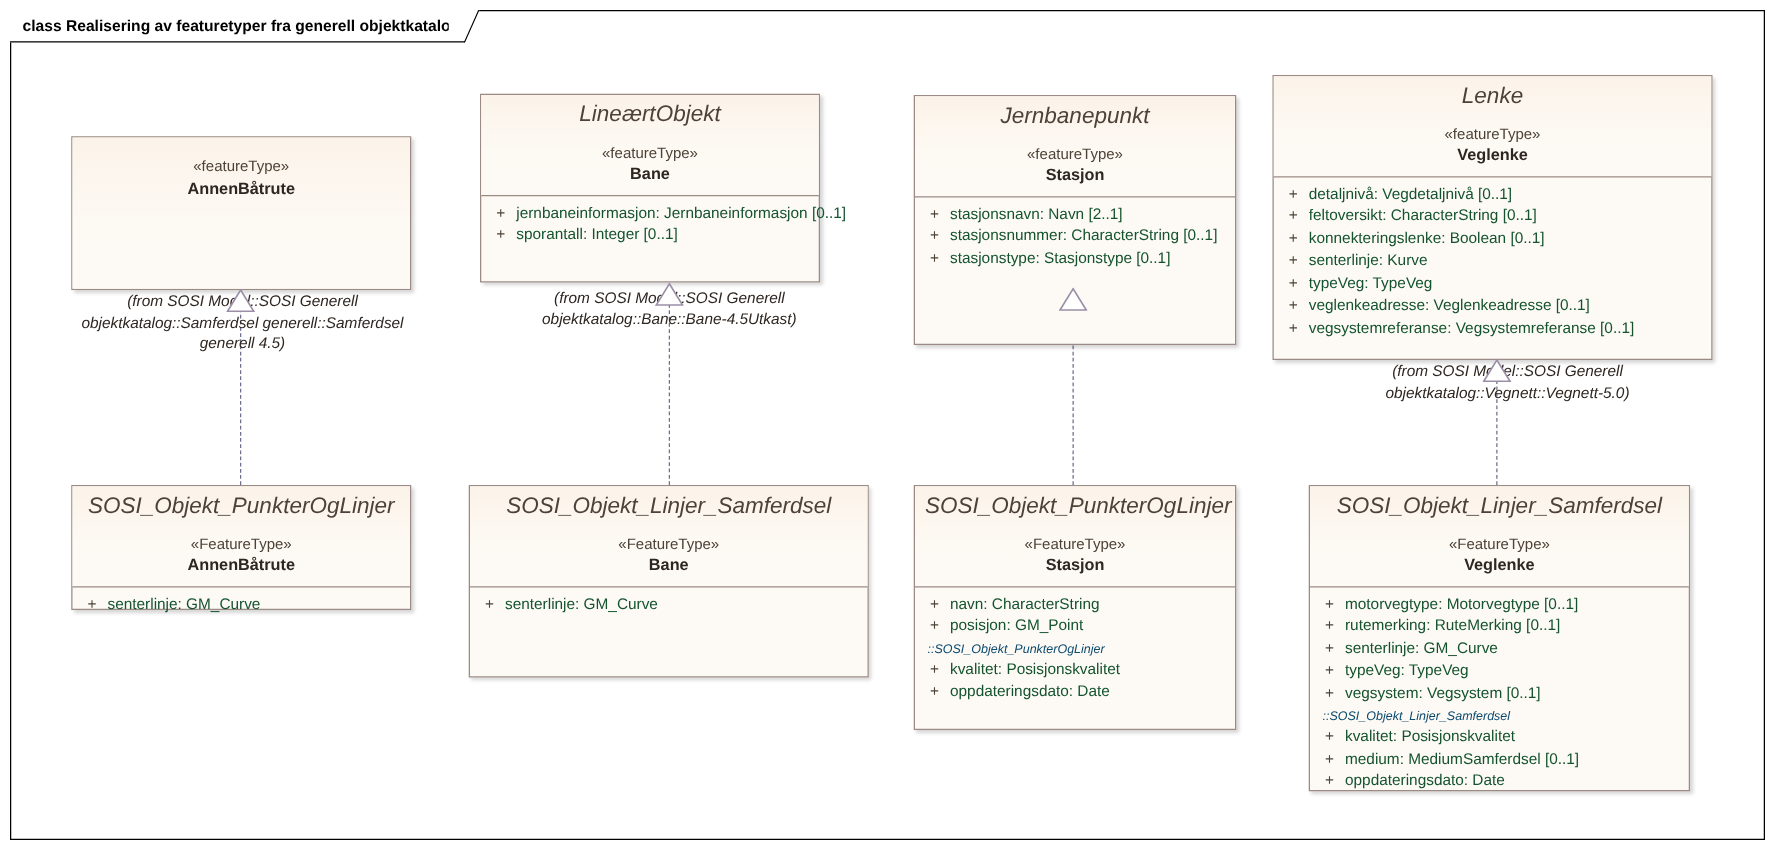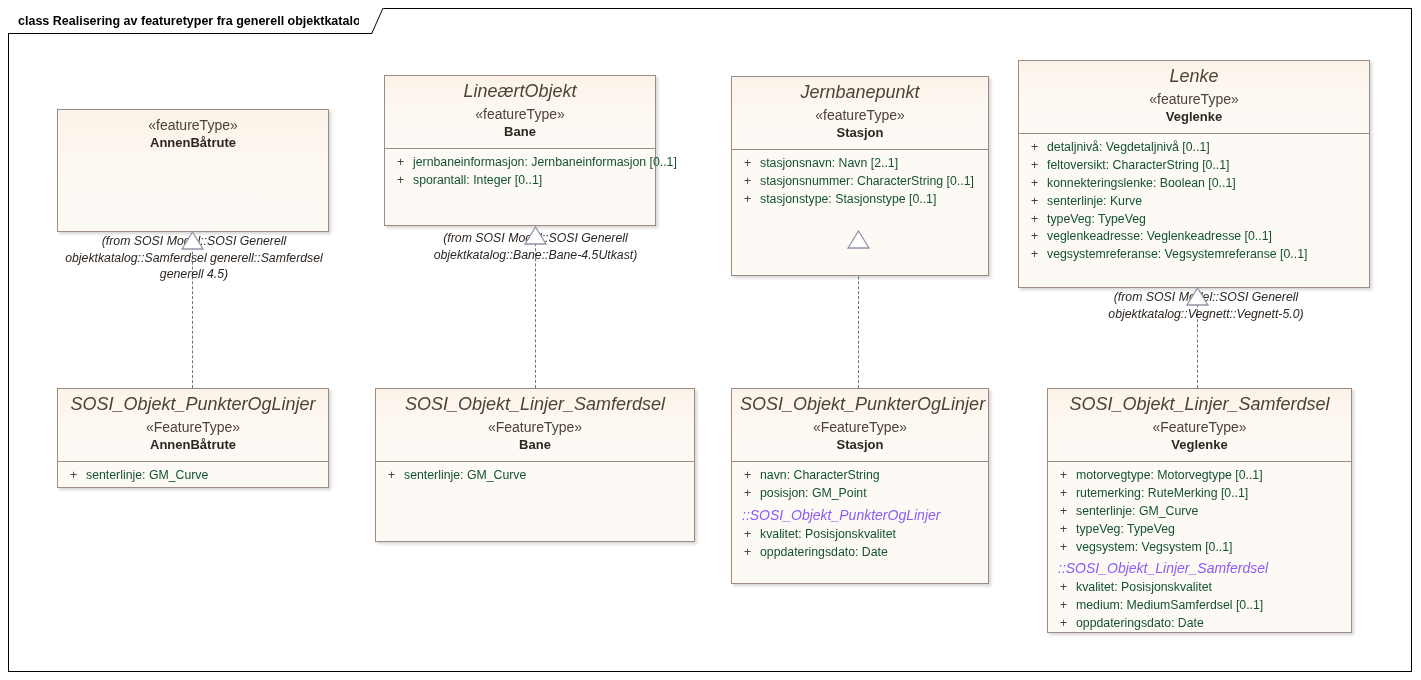--- a/index.html
+++ b/index.html
@@ -101,24 +101,24 @@
   .ns-name {
     text-align: center;
     font-style: italic;
     font-size: 18px;
     color: #4d4237;
     line-height: 1.25;
     white-space: nowrap;
   }
   .stereotype {
     text-align: center;
-    font-size: 14px;
+    font-size: 12px;
     color: #4d4237;
     line-height: 1.3;
-    margin-top: 2px;
+    margin-top: 12px;
   }
   .class-name {
     text-align: center;
     font-size: 13px;
     font-weight: bold;
     color: #2e2620;
     line-height: 1.35;
   }
   .uml-attrs {
     padding: 5px 6px 6px 6px;
@@ -137,22 +137,22 @@
     text-align: left;
     padding-left: 6px;
     box-sizing: border-box;
     color: #4d4237;
   }
   .attr-text {
     color: #14532d;
   }
   .inherit-sep {
     font-style: italic;
-    font-size: 14px;
-    color: #8b5cf6;
+    font-size: 10px;
+    color: #0c4a6e;
     line-height: 1.5;
     padding-left: 4px;
     margin-top: 2px;
     white-space: nowrap;
   }
 
   
   .from-caption {
     position: absolute;
     font-style: italic;

